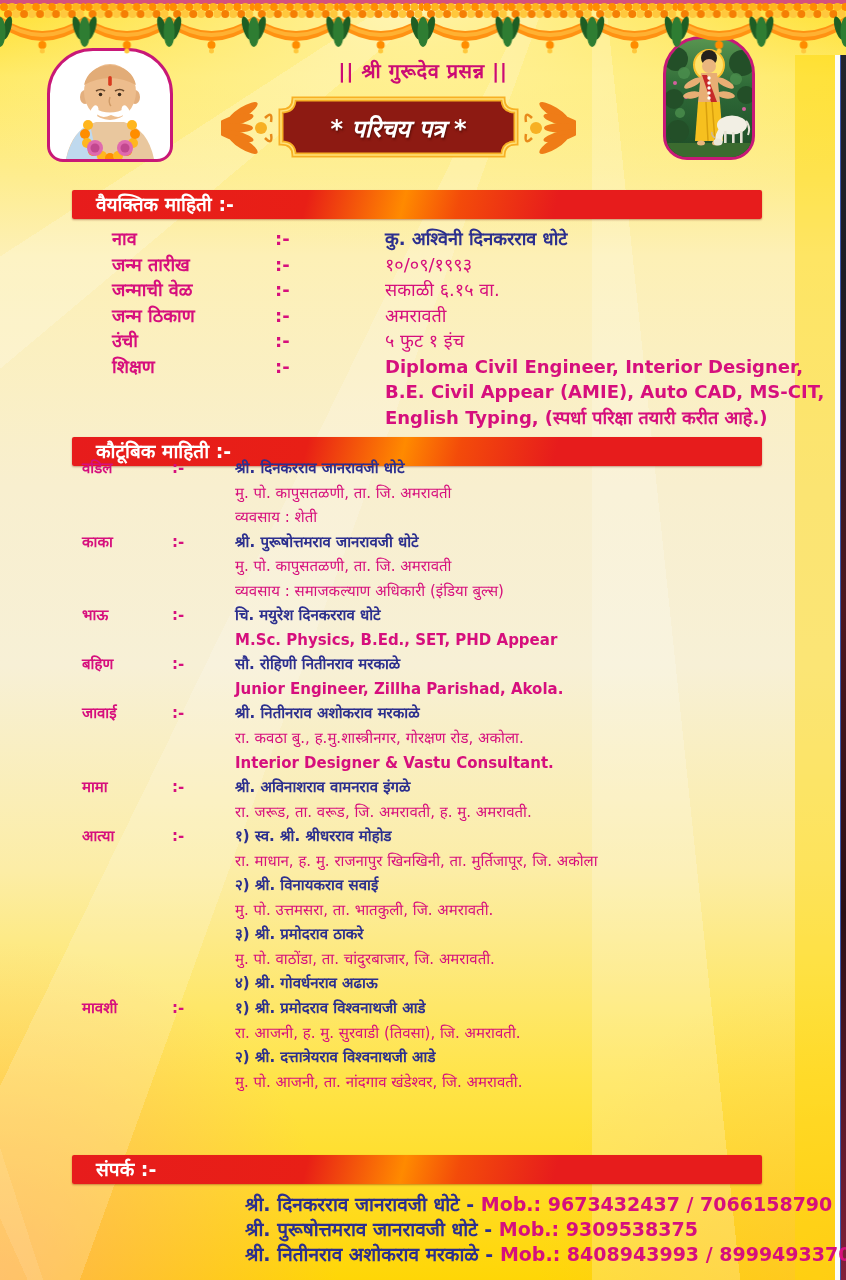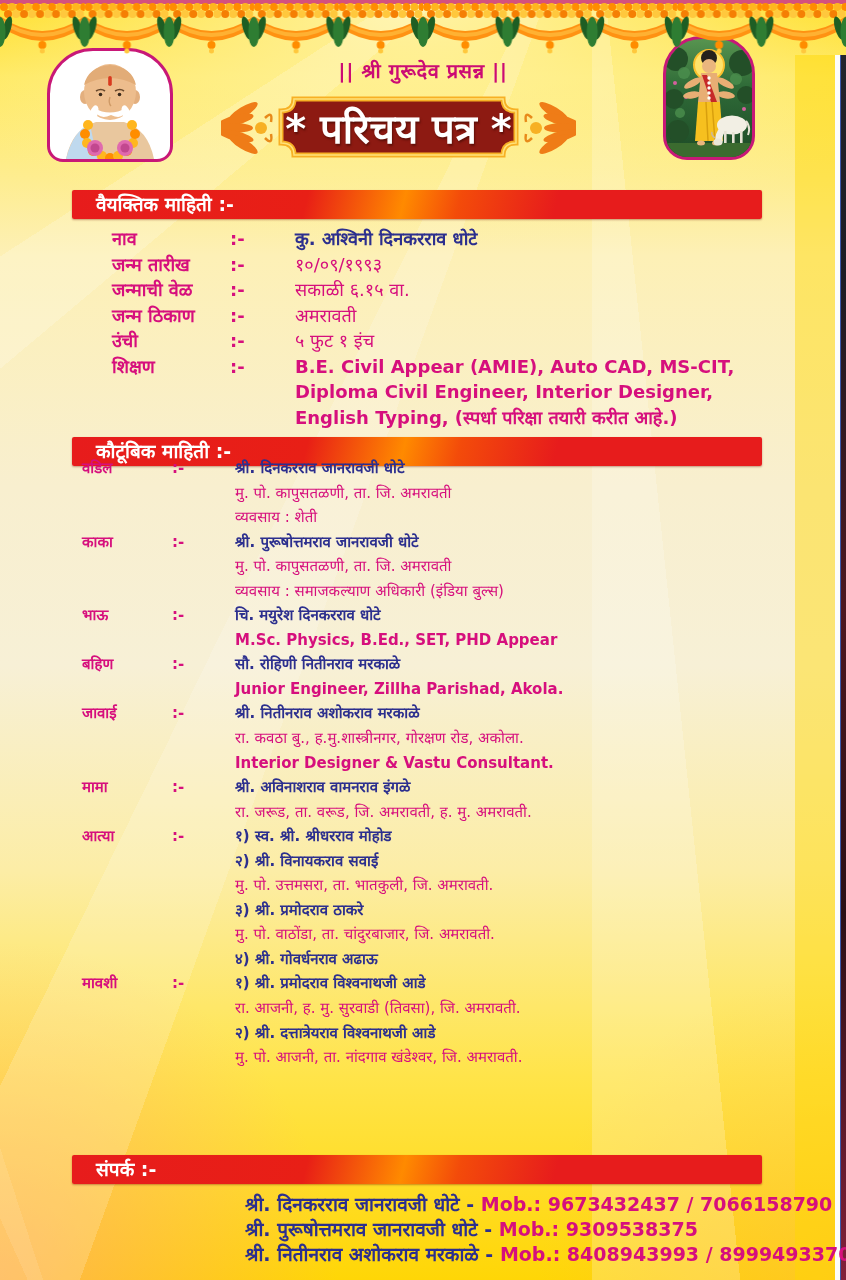--- a/index.html
+++ b/index.html
@@ -29,38 +29,38 @@
   .photo{position:absolute;z-index:4;box-sizing:border-box;overflow:hidden;}
   .saint{left:47px;top:48px;width:126px;height:114px;border:3px solid #c81877;border-radius:46px 46px 16px 16px;background:#fff;}
   .deity{left:663px;top:36px;width:92px;height:124px;border:3px solid #c81877;border-radius:38px 38px 24px 24px;background:linear-gradient(180deg,#57944f 0%,#2f6b38 40%,#1d4a26 100%);}
   .photo svg{display:block;width:100%;height:100%;}
   
   .invocation{position:absolute;top:57px;left:0;width:100%;text-align:center;z-index:3;
     font-size:20px;font-weight:bold;color:#cc0b74;letter-spacing:.5px;}
   .plaque{position:absolute;left:273px;top:94px;width:251px;height:66px;z-index:3;}
   .plaque svg{position:absolute;inset:0;width:100%;height:100%;}
   .plaque .title{position:absolute;inset:0;display:flex;align-items:center;justify-content:center;
-    color:#fff;font-size:40px;font-weight:bold;text-shadow:1px 2px 2px rgba(70,10,5,.65);white-space:nowrap;}
+    color:#fff;font-size:24px;font-weight:bold;text-shadow:1px 2px 2px rgba(70,10,5,.65);white-space:nowrap;font-style:italic;}
   .flourish{position:absolute;top:102px;width:54px;height:52px;z-index:2;}
   .fl-left{left:221px;}
   .fl-right{left:522px;transform:scaleX(-1);}
   
   .bar{position:absolute;left:72px;width:690px;height:29px;z-index:2;border-radius:2px;
     background:linear-gradient(104deg,#e71c1c 0%,#e81f16 34%,#ff8a00 48%,#f34b0a 56%,#e71c1c 70%);
     box-shadow:0 1px 2px rgba(120,20,10,.4);
     color:#fff;font-size:19px;font-weight:bold;line-height:29px;padding-left:24px;box-sizing:border-box;}
   .bar-personal{top:190px;}
   .bar-family{top:437px;}
   .bar-contact{top:1155px;}
   
   .rows{position:absolute;z-index:2;}
   .rows-personal{left:112px;top:226px;width:700px;font-size:18px;line-height:25.5px;}
   .rows-family{left:82px;top:456px;width:740px;font-size:15px;line-height:24.55px;}
   .info-row{display:grid;}
-  .rows-personal .info-row{grid-template-columns:118px 65px 1fr;}
+  .rows-personal .info-row{grid-template-columns:118px 65px 1fr;gap:45px;}
   .rows-family .info-row{grid-template-columns:90px 63px 1fr;}
   .lab,.sep{color:#d60f7d;font-weight:700;}
   .line{white-space:nowrap;}
   .s-name{color:#2c2f8e;font-weight:700;}
   .s-detail{color:#d60f7d;font-weight:500;}
   .s-en{color:#d60f7d;font-weight:700;}
   
   .contact{position:absolute;left:245px;top:1192px;z-index:2;font-size:19px;font-weight:700;line-height:25px;}
   .contact-line{white-space:nowrap;}
   .c-name{color:#2c2f8e;}
@@ -277,22 +277,22 @@
         <span class="lab">उंची</span>
         <span class="sep">:-</span>
         <div class="lines">
           <div class="line s-detail">५ फुट १ इंच</div>
         </div>
       </div>
       <div class="info-row">
         <span class="lab">शिक्षण</span>
         <span class="sep">:-</span>
         <div class="lines">
+          <div class="line s-en">Diploma Civil Engineer, Interior Designer,</div>
           <div class="line s-en">B.E. Civil Appear (AMIE), Auto CAD, MS-CIT,</div>
-          <div class="line s-en">Diploma Civil Engineer, Interior Designer,</div>
           <div class="line s-en">English Typing, (स्पर्धा परिक्षा तयारी करीत आहे.)</div>
         </div>
       </div>
     </div>
   <div class="rows rows-family">
       <div class="info-row">
         <span class="lab">वडिल</span>
         <span class="sep">:-</span>
         <div class="lines">
           <div class="line s-name">श्री. दिनकरराव जानरावजी धोटे</div>
@@ -340,20 +340,21 @@
         <div class="lines">
           <div class="line s-name">श्री. अविनाशराव वामनराव इंगळे</div>
           <div class="line s-detail">रा. जरूड, ता. वरूड, जि. अमरावती, ह. मु. अमरावती.</div>
         </div>
       </div>
       <div class="info-row">
         <span class="lab">आत्या</span>
         <span class="sep">:-</span>
         <div class="lines">
           <div class="line s-name">१) स्व. श्री. श्रीधरराव मोहोड</div>
+          <div class="line s-detail">रा. माधान, ह. मु. राजनापुर खिनखिनी, ता. मुर्तिजापूर, जि. अकोला</div>
           <div class="line s-name">२) श्री. विनायकराव सवाई</div>
           <div class="line s-detail">मु. पो. उत्तमसरा, ता. भातकुली, जि. अमरावती.</div>
           <div class="line s-name">३) श्री. प्रमोदराव ठाकरे</div>
           <div class="line s-detail">मु. पो. वाठोंडा, ता. चांदुरबाजार, जि. अमरावती.</div>
           <div class="line s-name">४) श्री. गोवर्धनराव अढाऊ</div>
         </div>
       </div>
       <div class="info-row">
         <span class="lab">मावशी</span>
         <span class="sep">:-</span>

